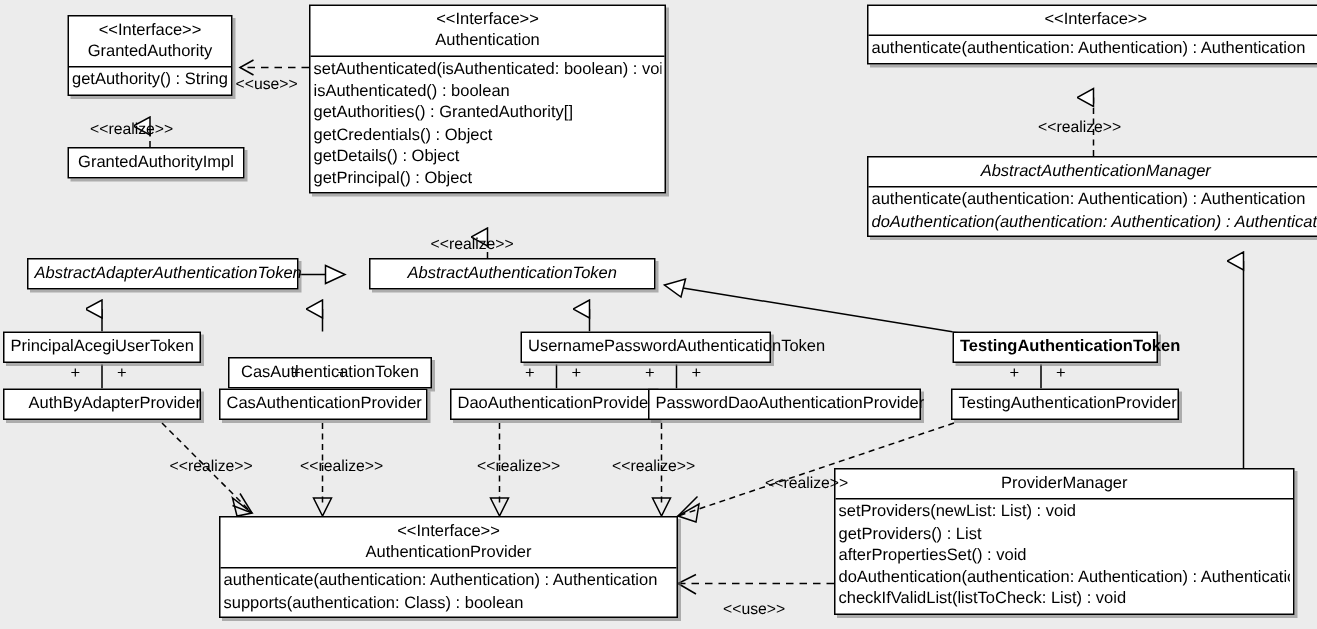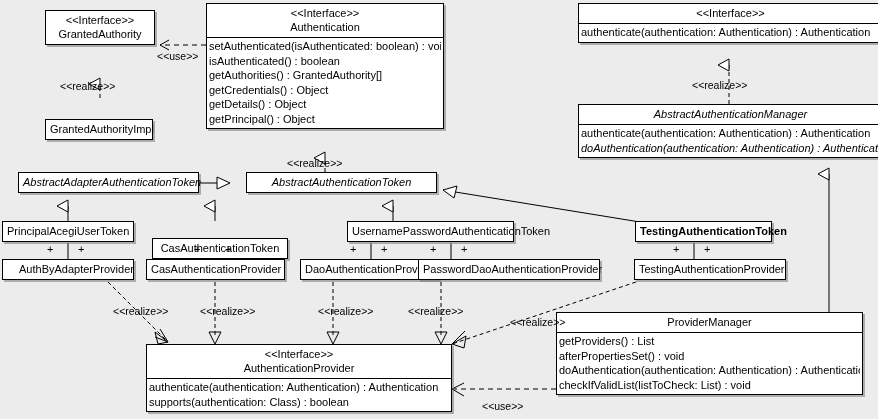--- a/index.html
+++ b/index.html
@@ -113,23 +113,26 @@
     <line x1="556" y1="389" x2="452" y2="389" stroke="#000" stroke-width="1" stroke-dasharray="5,4"></line>
     <path d="M452,389 L464,383" fill="none" stroke="#000" stroke-width="1"></path>
     <path d="M452,389 L464,396" fill="none" stroke="#000" stroke-width="1"></path>
   </svg>
 
   <div class="uml" style="left:45px;top:10px;width:110px;">
     <div class="hdr">
       <span class="stereo">&lt;&lt;Interface&gt;&gt;</span>
       <span class="cname">GrantedAuthority</span>
     </div>
-  </div>
-
-  <div class="uml simple" style="left:45px;top:98px;width:108px;margin-top:21px;">
+    <div class="sep ops">
+      <div class="op">getAuthority() : String</div>
+    </div>
+  </div>
+
+  <div class="uml simple" style="left:45px;top:98px;width:118px;">
     <div class="hdr">
       <span class="cname">GrantedAuthorityImpl</span>
     </div>
   </div>
 
   <div class="uml" style="left:206px;top:3px;width:238px;">
     <div class="hdr">
       <span class="stereo">&lt;&lt;Interface&gt;&gt;</span>
       <span class="cname">Authentication</span>
     </div>
@@ -209,21 +212,21 @@
       <span class="cname">CasAuthenticationProvider</span>
     </div>
   </div>
 
   <div class="uml simple" style="left:300px;top:259px;width:139px;">
     <div class="hdr">
       <span class="cname">DaoAuthenticationProvider</span>
     </div>
   </div>
 
-  <div class="uml simple" style="left:418px;top:259px;width:182px;">
+  <div class="uml simple" style="left:432px;top:259px;width:182px;">
     <div class="hdr">
       <span class="cname">PasswordDaoAuthenticationProvider</span>
     </div>
   </div>
 
   <div class="uml simple" style="left:634px;top:259px;width:152px;">
     <div class="hdr">
       <span class="cname">TestingAuthenticationProvider</span>
     </div>
   </div>
@@ -237,20 +240,21 @@
       <div class="op">authenticate(authentication: Authentication) : Authentication</div>
       <div class="op">supports(authentication: Class) : boolean</div>
     </div>
   </div>
 
   <div class="uml" style="left:556px;top:312px;width:307px;">
     <div class="hdr">
       <span class="cname">ProviderManager</span>
     </div>
     <div class="sep ops">
+      <div class="op">setProviders(newList: List) : void</div>
       <div class="op">getProviders() : List</div>
       <div class="op">afterPropertiesSet() : void</div>
       <div class="op">doAuthentication(authentication: Authentication) : Authentication</div>
       <div class="op">checkIfValidList(listToCheck: List) : void</div>
     </div>
   </div>
 
   <div class="lbl" style="left:157px;top:50px;">&lt;&lt;use&gt;&gt;</div>
 
   <div class="lbl" style="left:60px;top:80px;">&lt;&lt;realize&gt;&gt;</div>

